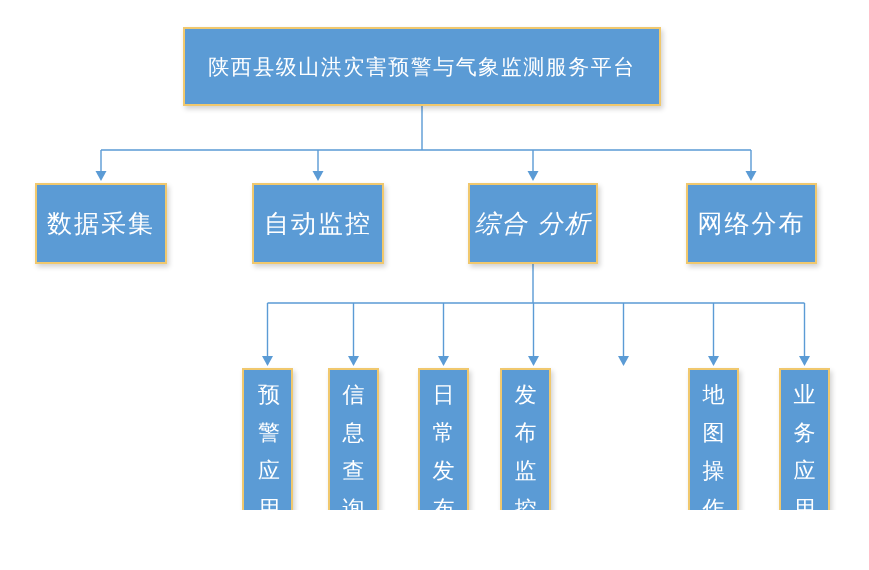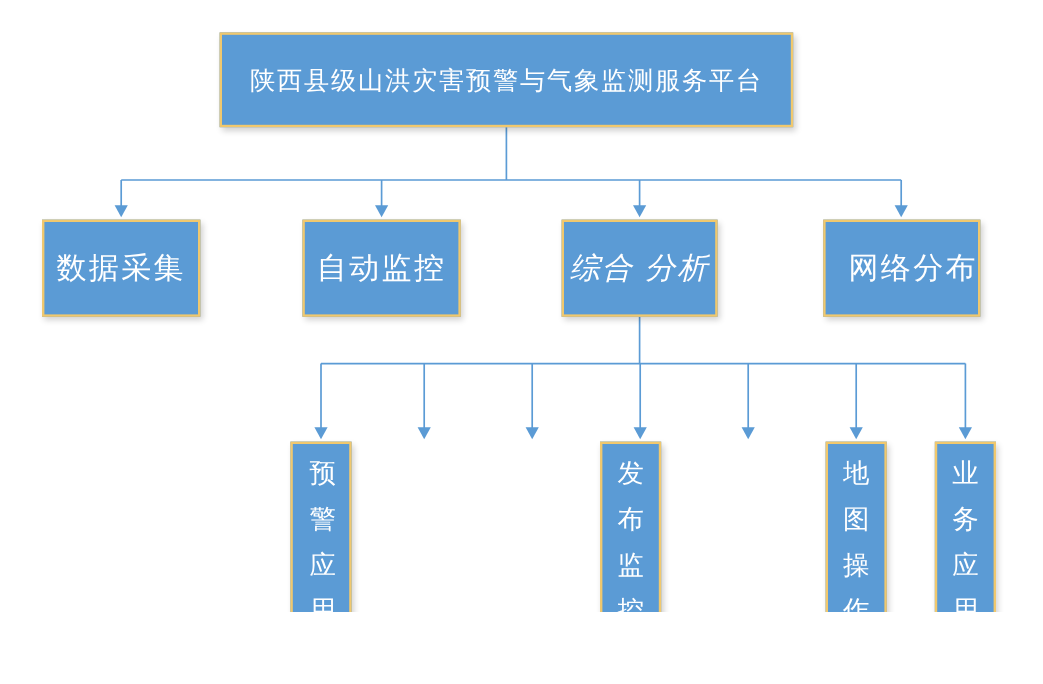--- a/index.html
+++ b/index.html
@@ -45,21 +45,21 @@
   .node-l2 {
     top: 183px;
     height: 81px;
     font-size: 25px;
     letter-spacing: 2px;
   }
   .node-l2 span, .node-root span { white-space: nowrap; }
   #l2-0 { left: 35px;  width: 132px; }
   #l2-1 { left: 252px; width: 132px; }
   #l2-2 { left: 468px; width: 130px; font-style: italic; }
-  #l2-3 { left: 686px; width: 131px; justify-content: flex-end; }
+  #l2-3 { left: 686px; width: 131px; }
   .node-l3 {
     top: 368px;
     width: 51px;
     height: 168px;
     padding: 0 11px;
     font-size: 22px;
     line-height: 38px;
     text-align: center;
   }
   .node-l3 span {
@@ -113,20 +113,26 @@
   <div class="node node-l2" id="l2-2">
     <span>综合 分析</span>
   </div>
   <div class="node node-l2" id="l2-3">
     <span>网络分布</span>
   </div>
 
   <div class="node node-l3" id="l3-0">
     <span>预警应用</span>
   </div>
+  <div class="node node-l3" id="l3-1">
+    <span>信息查询</span>
+  </div>
+  <div class="node node-l3" id="l3-2">
+    <span>日常发布</span>
+  </div>
   <div class="node node-l3" id="l3-3">
     <span>发布监控</span>
   </div>
   <div class="node node-l3" id="l3-6">
     <span>业务应用</span>
   </div>
   <div class="node node-l3" id="l3-5">
     <span>地图操作</span>
   </div>
 

